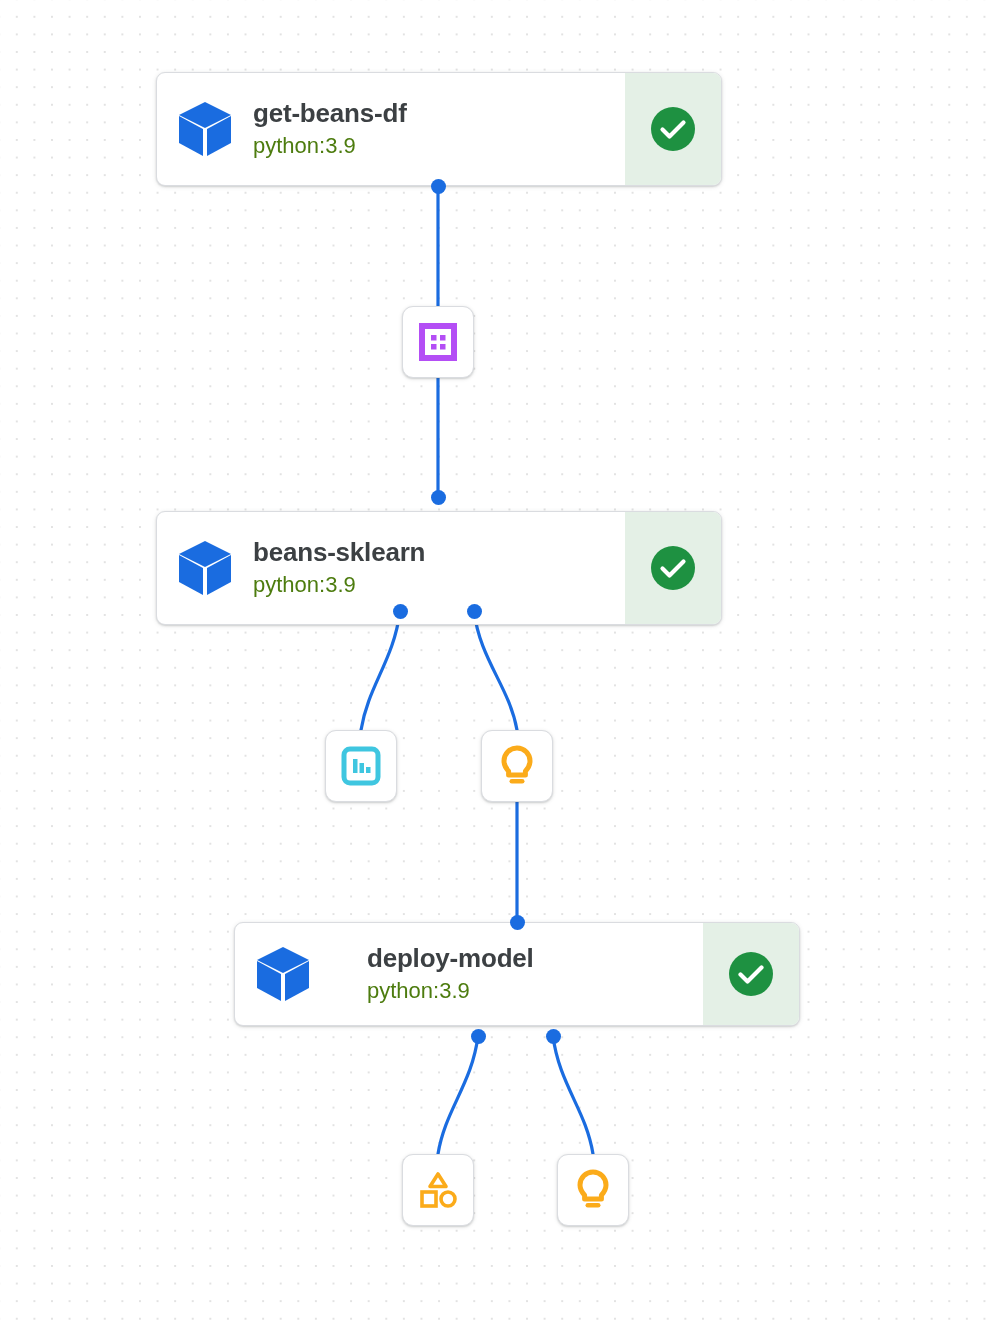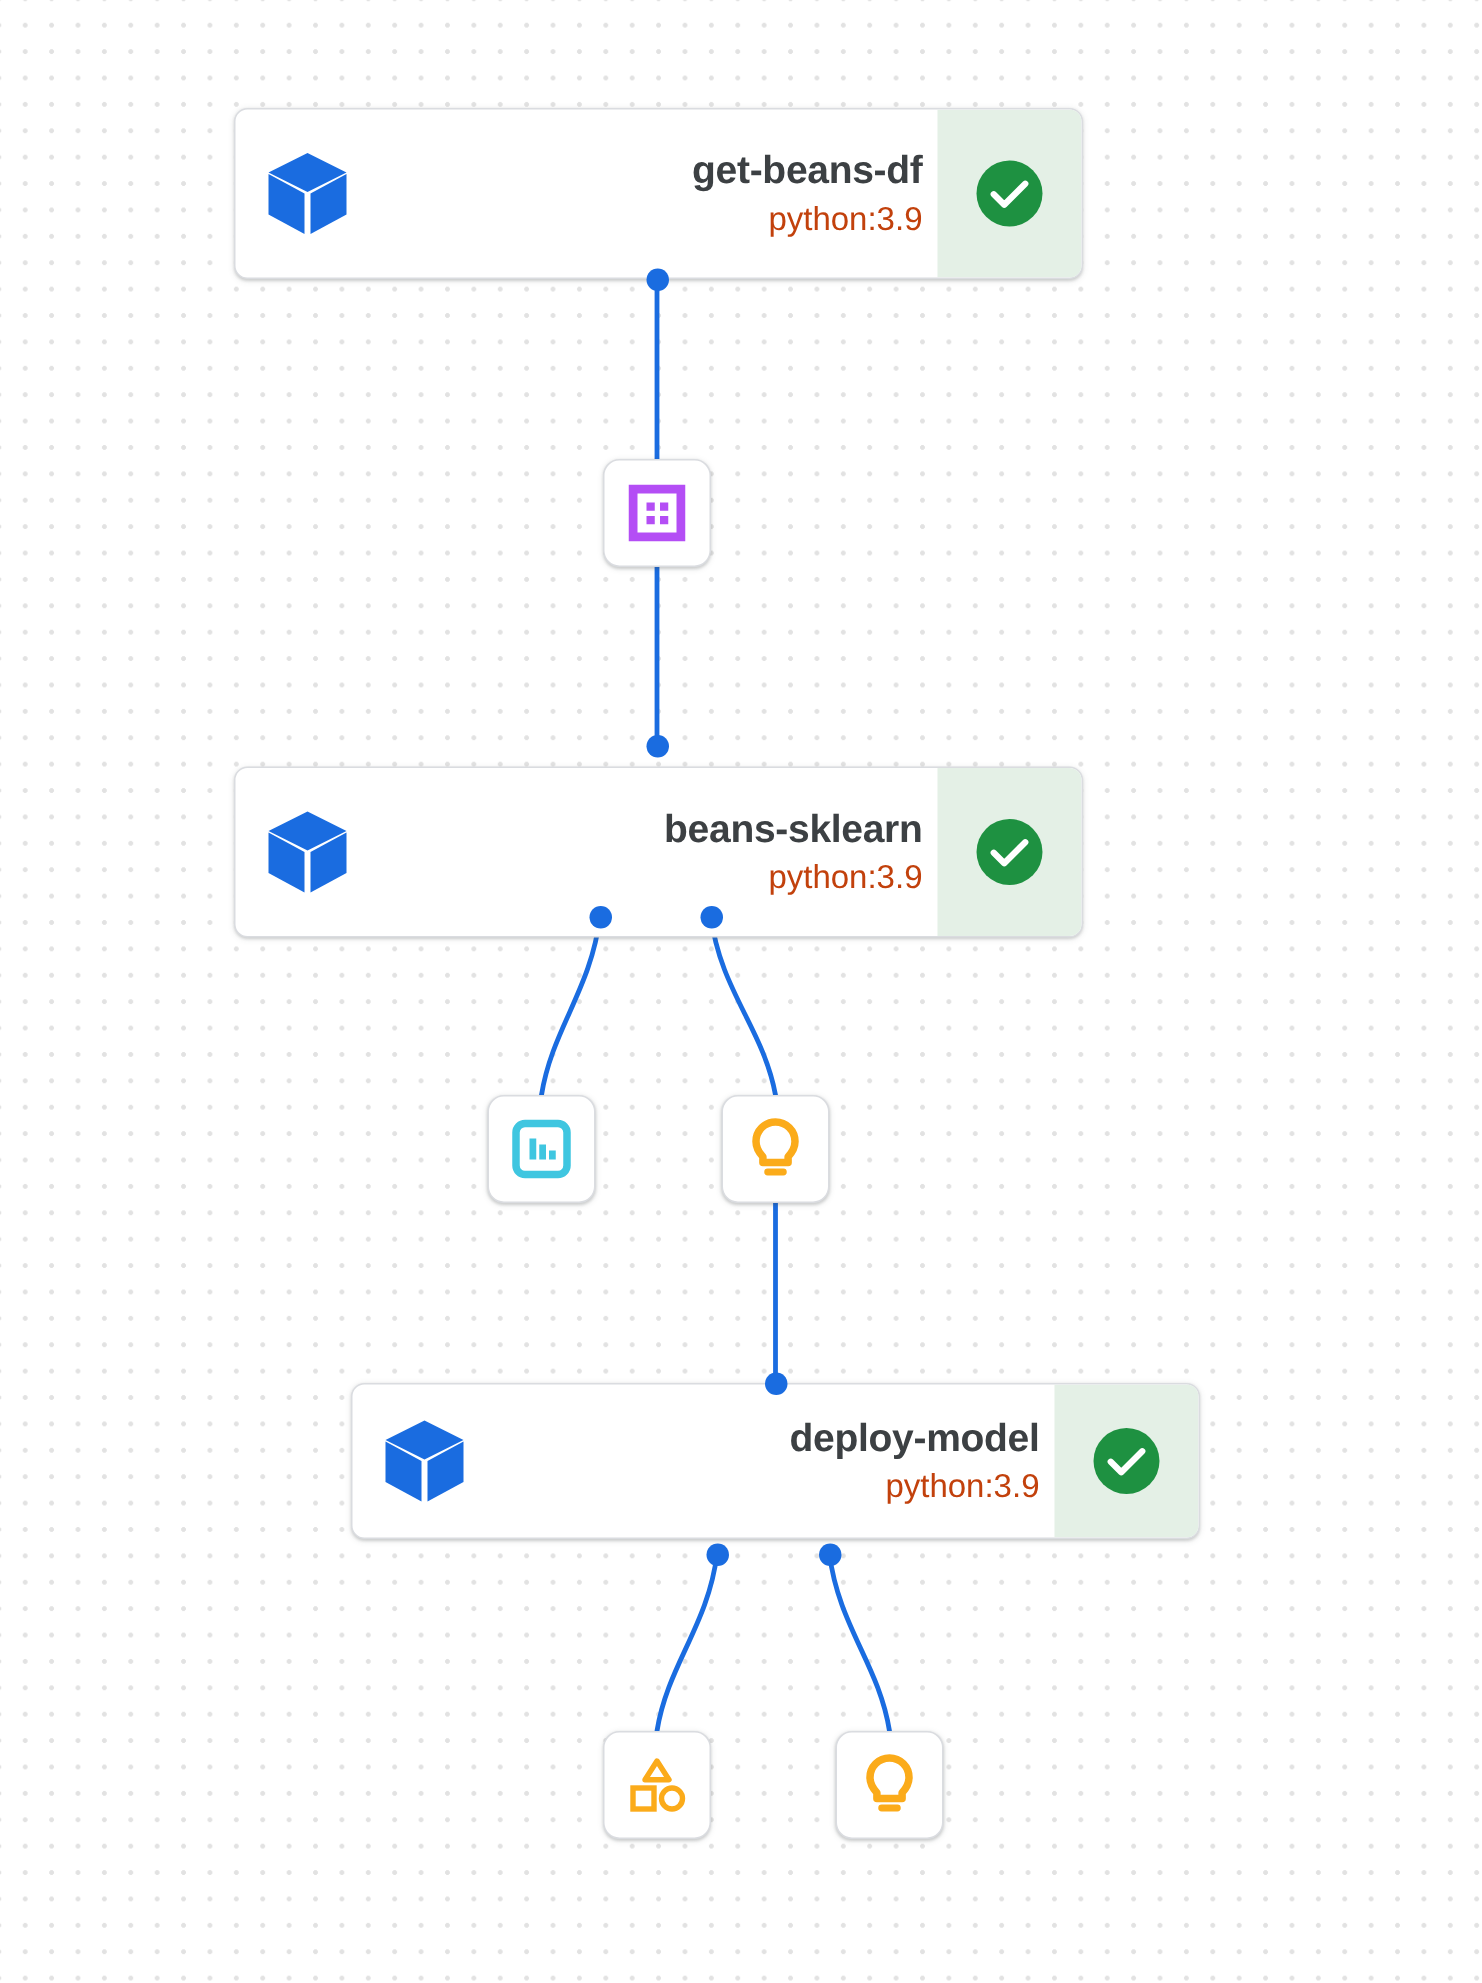--- a/index.html
+++ b/index.html
@@ -31,21 +31,20 @@
   .node {
     position: absolute;
     box-sizing: border-box;
     background: #ffffff;
     border-radius: 9px;
     border: 1px solid #dadce0;
     box-shadow: 0 1px 2px rgba(60,64,67,.20), 0 1px 5px rgba(60,64,67,.10);
     display: flex;
     align-items: stretch;
     overflow: hidden;
-    text-align: right;
   }
   .node-icon {
     width: 96px;
     min-width: 96px;
     display: flex;
     align-items: center;
     justify-content: center;
   }
   .node-text {
     flex: 1 1 auto;
@@ -58,21 +57,21 @@
     font-size: 26px;
     font-weight: bold;
     color: #3c4043;
     line-height: 1.22;
     letter-spacing: -0.2px;
     white-space: nowrap;
   }
   .node-sub {
     font-size: 22px;
     font-weight: normal;
-    color: #c2410c;
+    color: #4d7c0f;
     line-height: 1.3;
     margin-top: 2px;
     white-space: nowrap;
   }
   .node-status {
     width: 96px;
     min-width: 96px;
     background: #e4f0e6;
     display: flex;
     align-items: center;
@@ -153,21 +152,21 @@
       <div class="node-sub">python:3.9</div>
     </div>
     <div class="node-status">
       <svg width="50" height="50" viewBox="0 0 50 50">
         <circle cx="25" cy="25" r="22" fill="#1e9141"></circle>
         <path d="M14.5,25.5 L21.5,32.5 L35.5,18.5" fill="none" stroke="#ffffff" stroke-width="4.2" stroke-linecap="round" stroke-linejoin="round"></path>
       </svg>
     </div>
   </div>
 
-  <div class="node" style="left:234px; top:922px; width:566px; height:104px;">
+  <div class="node" style="left:234px; top:922px; width:566px; height:104px;gap:36px;">
     <div class="node-icon">
       <svg width="56" height="58" viewBox="0 0 56 58">
         <polygon points="28,2 54,15 28,28 2,15" fill="#1a6ce0"></polygon>
         <polygon points="2,16 26,29 26,56 2,43" fill="#1a6ce0"></polygon>
         <polygon points="54,16 30,29 30,56 54,43" fill="#1a6ce0"></polygon>
       </svg>
     </div>
     <div class="node-text">
       <div class="node-title">deploy-model</div>
       <div class="node-sub">python:3.9</div>

